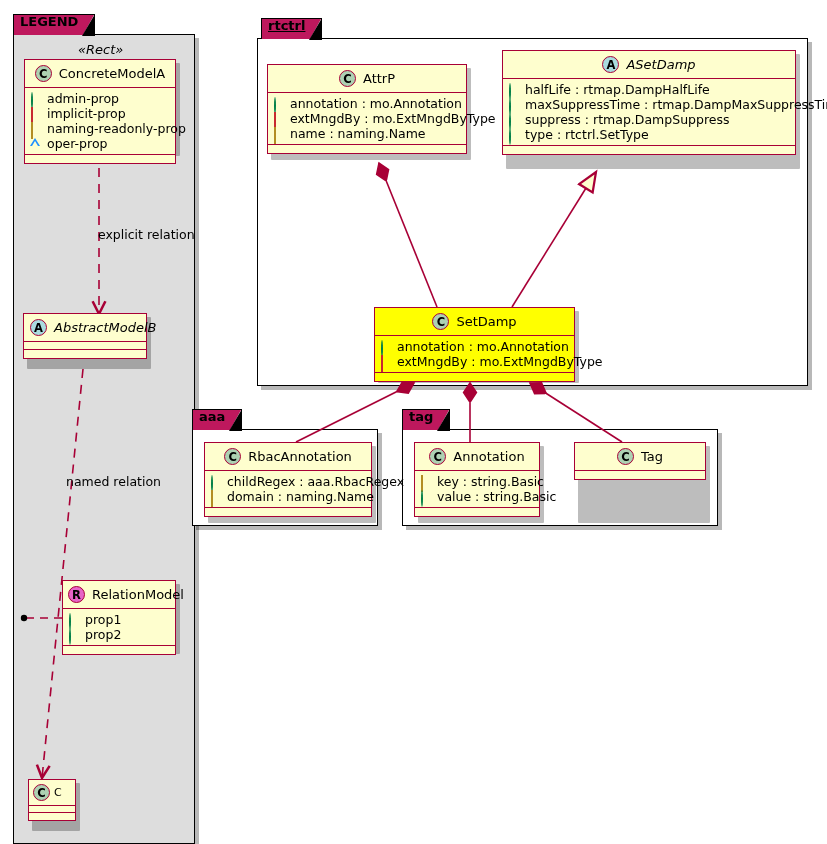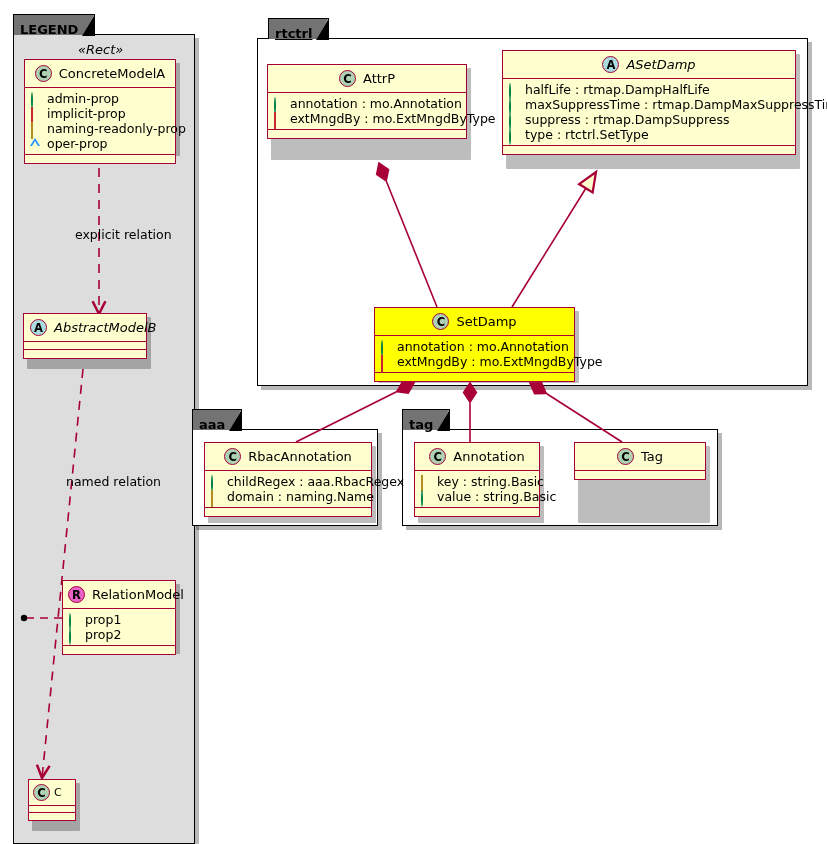--- a/index.html
+++ b/index.html
@@ -39,27 +39,27 @@
   .pkg-shadow {
     position: absolute;
     z-index: 0;
     background: rgba(0,0,0,0.28);
   }
   .pkg-tab {
     position: absolute;
     box-sizing: border-box;
     border: 1.5px solid #000000;
     border-bottom: none;
-    background: #737373;
+    background: #be185d;
     z-index: 2;
     font-size: 13px;
     font-weight: bold;
     color: #000000;
     line-height: 1;
-    padding: 8px 16px 3px 6px;
+    padding: 0 16px 3px 6px;
     white-space: nowrap;
     font-family: "DejaVu Sans", sans-serif;
   }
   .pkg-tab::after {
     content: "";
     position: absolute;
     right: -0.5px;
     top: -1.5px;
     width: 0;
     height: 0;
@@ -339,44 +339,48 @@
   <div class="cls-shadow" style="left:32px; top:783px; width:48px; height:48px;"></div>
   <div class="cls" style="left:28px; top:779px; width:48px;">
     <div class="cls-hdr stacked" style="padding:4px 4px 4px 4px; gap:4px;">
       <span class="badge c">C</span>
       <span class="cls-name" style="font-size:11px;">C</span>
     </div>
     <div class="cls-body empty" style="height:6px;"></div>
     <div class="cls-foot" style="height:7px;"></div>
   </div>
 
-  <div class="edge-label" style="left:75px; top:227px;">explicit relation</div>
+  <div class="edge-label" style="left:98px; top:227px;">explicit relation</div>
   <div class="edge-label" style="left:66px; top:474px;">named relation</div>
 
   <div class="pkg-shadow" style="left:261px; top:42px; width:551px; height:348px;"></div>
   <div class="pkg" style="left:257px; top:38px; width:551px; height:348px;"></div>
-  <div class="pkg-tab" style="left:268px; top:18px; height:21px;text-decoration:underline;">
+  <div class="pkg-tab" style="left:261px; top:18px; height:21px;text-decoration:underline;">
     <span>rtctrl</span>
     <span class="pkg-tab-notch"></span>
   </div>
 
   <div class="cls-shadow" style="left:271px; top:68px; width:200px; height:92px;"></div>
   <div class="cls" style="left:267px; top:64px; width:200px;">
     <div class="cls-hdr">
       <span class="badge c">C</span>
       <span class="cls-name">AttrP</span>
     </div>
     <div class="cls-body">
       <div class="attr">
         <span class="g"><span class="g-circle"></span></span>
         <span>annotation : mo.Annotation</span>
       </div>
       <div class="attr">
         <span class="g"><span class="g-square"></span></span>
         <span>extMngdBy : mo.ExtMngdByType</span>
+      </div>
+      <div class="attr">
+        <span class="g"><span class="g-diamond"></span></span>
+        <span>name : naming.Name</span>
       </div>
     </div>
     <div class="cls-foot"></div>
   </div>
 
   <div class="cls-shadow" style="left:506px; top:54px; width:294px; height:115px;"></div>
   <div class="cls" style="left:502px; top:50px; width:294px;">
     <div class="cls-hdr">
       <span class="badge a">A</span>
       <span class="cls-name italic">ASetDamp</span>

